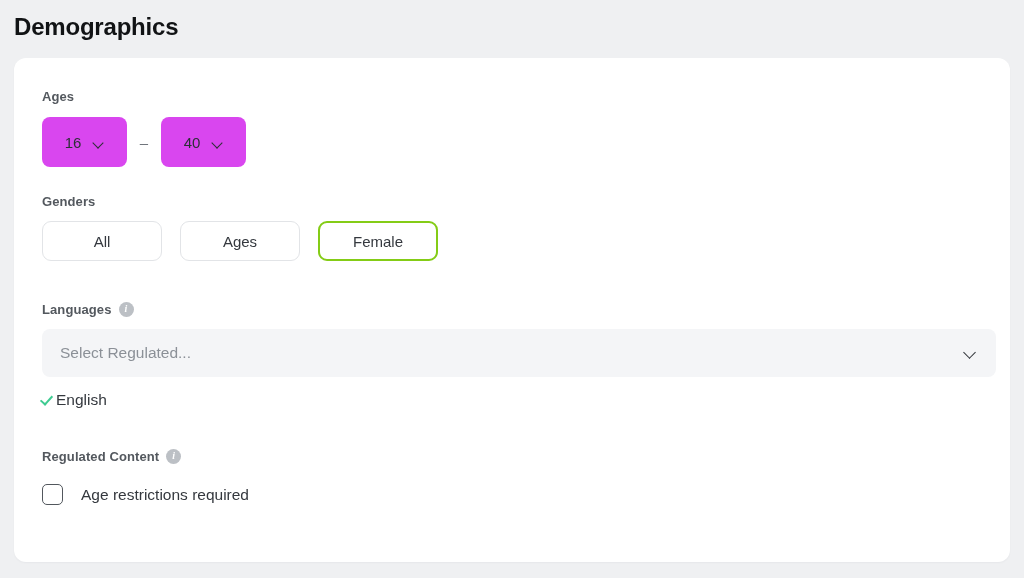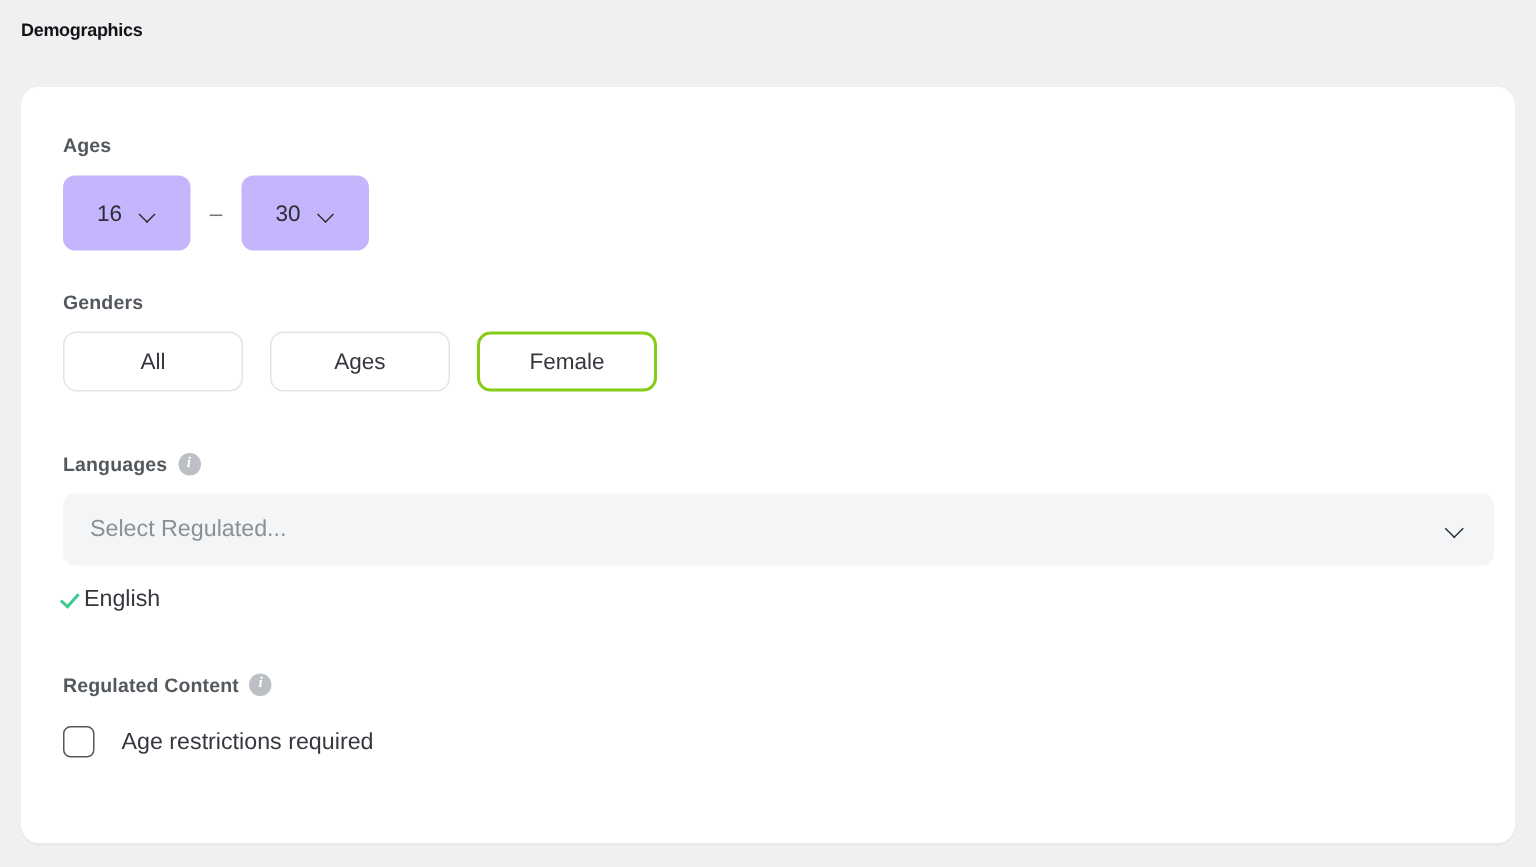--- a/index.html
+++ b/index.html
@@ -12,21 +12,21 @@
     height: 578px;
     background: #eff0f2;
     font-family: "Liberation Sans", sans-serif;
     overflow: hidden;
   }
 
   #page-title {
     position: absolute;
     left: 14px;
     top: 13px;
-    font-size: 12px;
+    font-size: 24px;
     font-weight: bold;
     color: #111315;
     letter-spacing: -0.2px;
   }
 
   #card {
     position: absolute;
     left: 14px;
     top: 58px;
     width: 996px;
@@ -70,21 +70,21 @@
   
   #ages-section { left: 28px; top: 31px; }
   #ages-row {
     display: flex;
     align-items: center;
     margin-top: 13px;
   }
   .age-select {
     width: 85px;
     height: 50px;
-    background: #c4b5fd;
+    background: #d946ef;
     border: none;
     border-radius: 8px;
     display: flex;
     align-items: center;
     justify-content: center;
     gap: 12px;
     cursor: pointer;
   }
   .age-value {
     font-size: 15px;
@@ -239,21 +239,21 @@
 
   <div class="section" id="ages-section">
     <div class="field-label">Ages</div>
     <div id="ages-row">
       <div class="age-select">
         <span class="age-value">16</span>
         <span class="chev"></span>
       </div>
       <div id="age-dash">–</div>
       <div class="age-select">
-        <span class="age-value">30</span>
+        <span class="age-value">40</span>
         <span class="chev"></span>
       </div>
     </div>
   </div>
 
   <div class="section" id="genders-section">
     <div class="field-label">Genders</div>
     <div id="genders-row">
       <div class="gender-btn">All</div>
       <div class="gender-btn">Ages</div>

